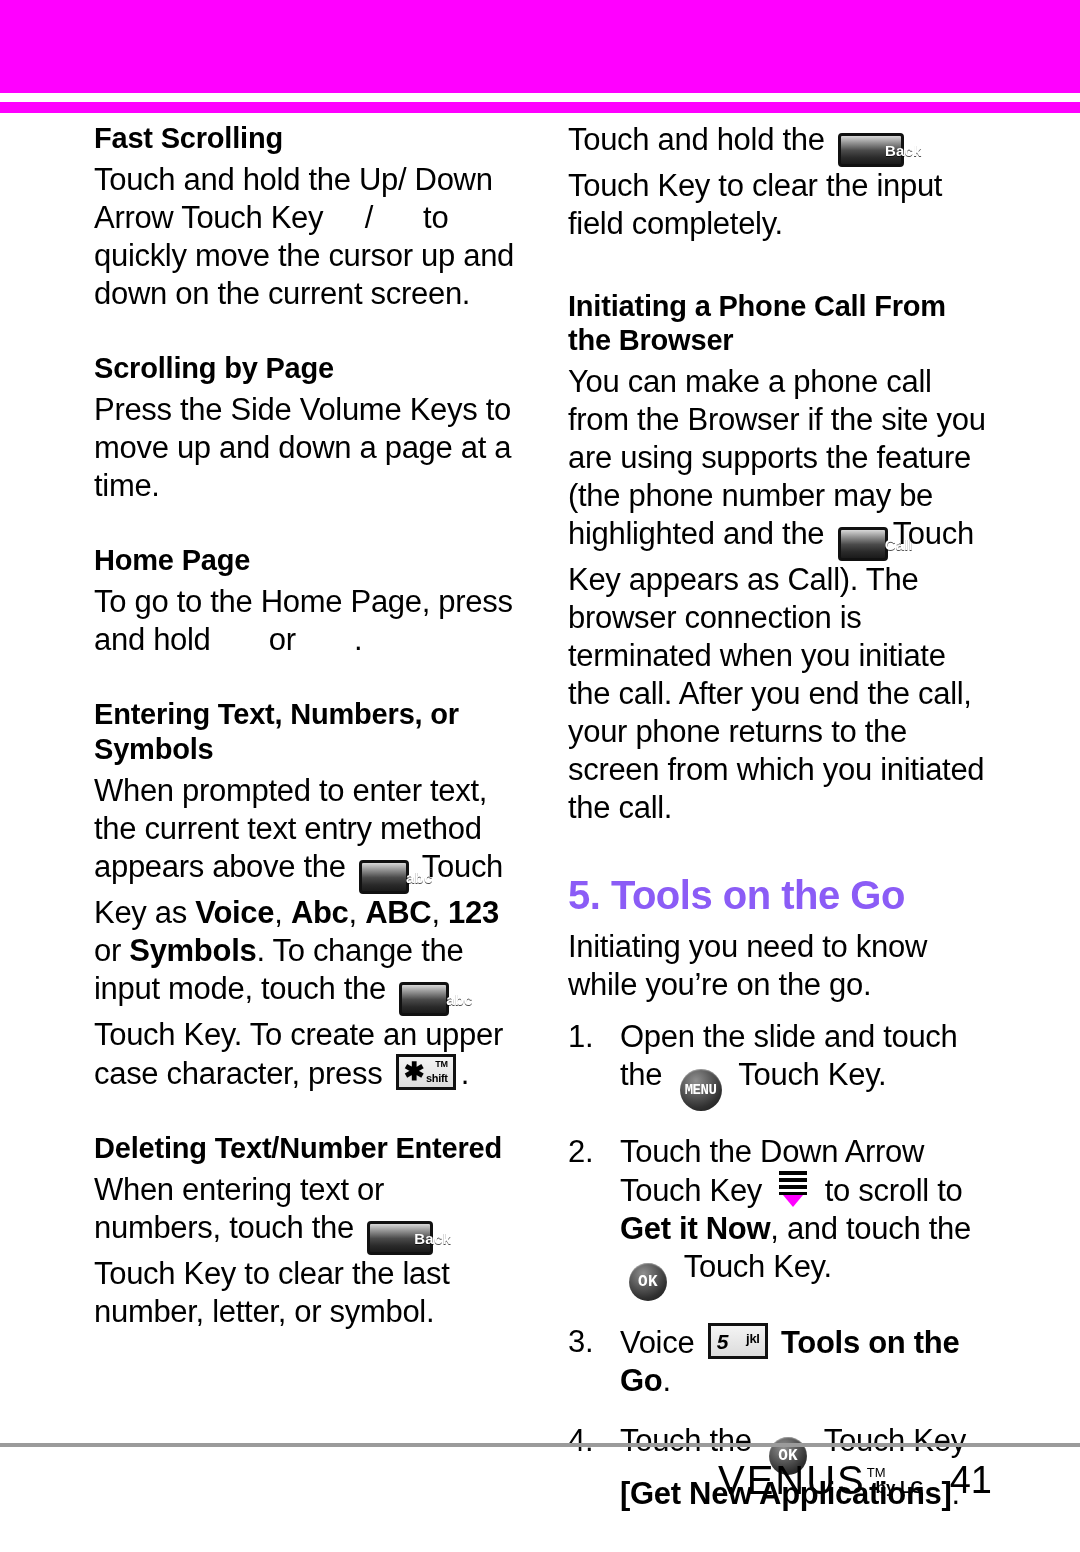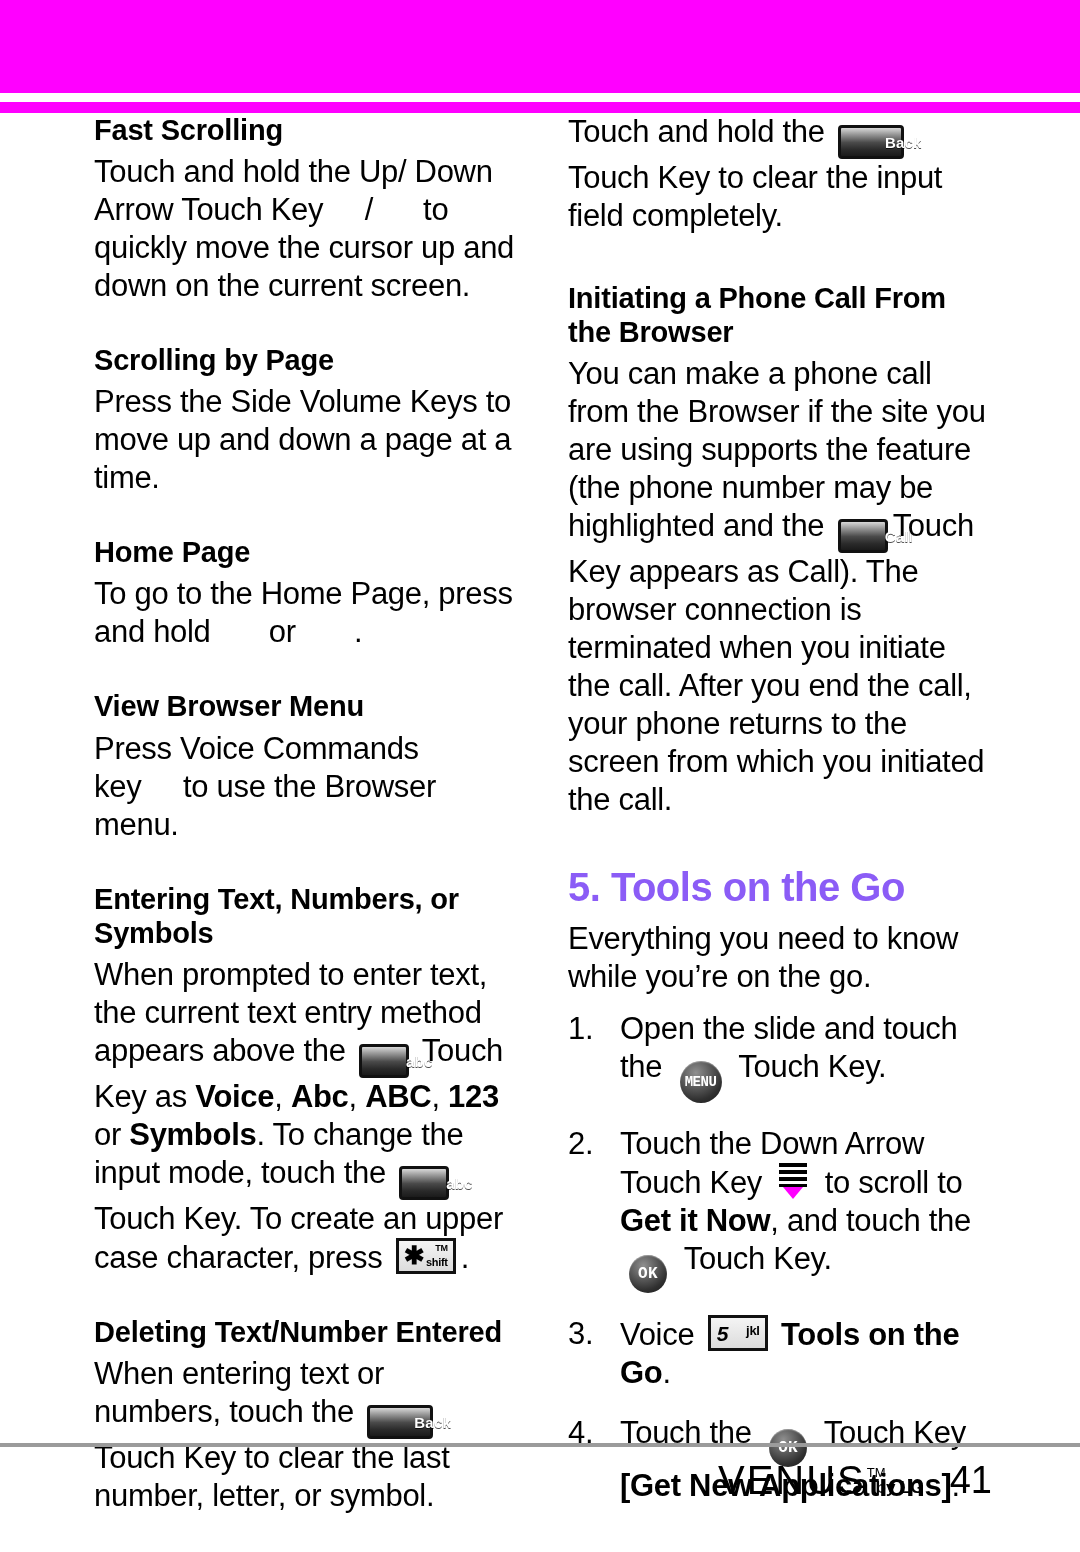--- a/index.html
+++ b/index.html
@@ -35,21 +35,21 @@
   
   .page-body {
     position: absolute;
     left: 0;
     top: 113px;
     width: 1080px;
     height: 1310px;
   }
   .col {
     position: absolute;
-    top: 0;
+    top: 8px;
     width: 425px;
   }
   .col-left  { left: 94px; }
   .col-right { left: 568px; }
 
   h2.section-head {
     font-size: 29px;
     font-weight: bold;
     line-height: 1.18;
     margin: 0 0 6px 0;
@@ -288,24 +288,20 @@
     <div class="blk">
       <h2 class="section-head">Scrolling by Page</h2>
       <p class="body-text">Press the Side Volume Keys to move up and down a page at a time.</p>
     </div>
 
     <div class="blk">
       <h2 class="section-head">Home Page</h2>
       <p class="body-text"><span>To go to the Home Page, press and hold</span>&nbsp;&nbsp;&nbsp;&nbsp;&nbsp;&nbsp;&nbsp;<span>or</span>&nbsp;&nbsp;&nbsp;&nbsp;&nbsp;&nbsp;&nbsp;<span>.</span></p>
     </div>
 
-    <div class="blk">
-      <h2 class="section-head">View Browser Menu</h2>
-      <p class="body-text"><span>Press Voice Commands key</span>&nbsp;&nbsp;&nbsp;&nbsp;&nbsp;<span>to use the Browser menu.</span></p>
-    </div>
 
     <div class="blk">
       <h2 class="section-head">Entering Text, Numbers, or Symbols</h2>
       <p class="body-text"><span>When prompted to enter text, the current text entry method appears above the</span>
         <span class="key key-soft">abc</span>
         <span>Touch Key as</span>
         <b>Voice</b><span>, </span><b>Abc</b><span>, </span><b>ABC</b><span>, </span><b>123</b><span> or </span><b>Symbols</b><span>. To change the input mode, touch the</span>
         <span class="key key-soft">abc</span>
         <span>Touch Key. To create an upper case character, press</span>
         <span class="key key-pad shift-key"><span class="pad-main">✱</span><span class="pad-sub-top">TM</span><span class="pad-sub-bot">shift</span></span><span>.</span></p>
@@ -329,21 +325,21 @@
     </div>
 
     <div class="blk-loose">
       <h2 class="section-head">Initiating a Phone Call From the Browser</h2>
       <p class="body-text"><span>You can make a phone call from the Browser if the site you are using supports the feature (the phone number may be highlighted and the</span>
         <span class="key key-soft">Call</span><span>Touch Key appears as Call). The browser connection is terminated when you initiate the call. After you end the call, your phone returns to the screen from which you initiated the call.</span></p>
     </div>
 
     <div>
       <h2 class="chapter-head">5. Tools on the Go</h2>
-      <p class="body-text">Everything you need to know while you’re on the go.</p>
+      <p class="body-text">Initiating you need to know while you’re on the go.</p>
 
       <ol class="steps">
 
         <li>
           <span class="step-num">1.</span><span>Open the slide and touch the</span>
           <span class="key-round menu">MENU</span>
           <span>Touch Key.</span>
         </li>
 
         <li>

